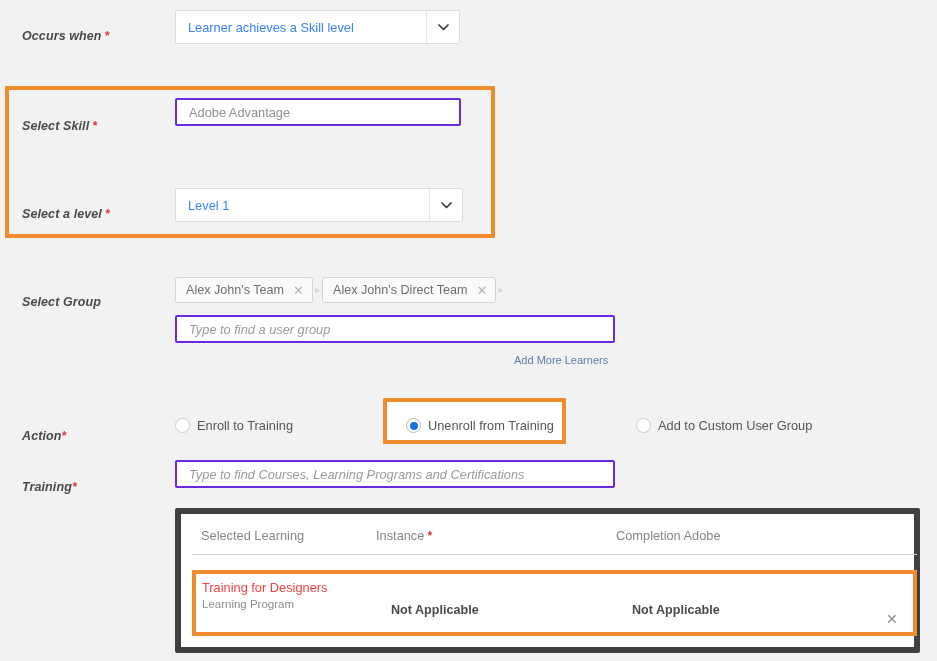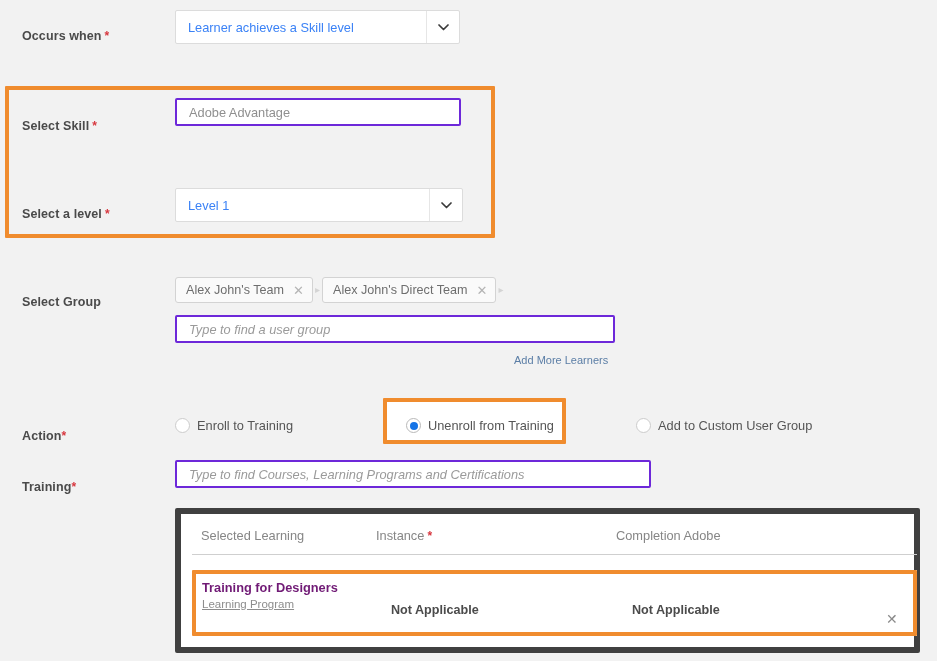--- a/index.html
+++ b/index.html
@@ -26,20 +26,21 @@
     position: absolute;
     display: flex;
     align-items: flex-start;
   }
   .lbl {
     font-size: 12.5px;
     font-weight: bold;
     color: #4a4a4a;
     letter-spacing: .1px;
     white-space: nowrap;
+    font-style: italic;
   }
   .req {
     color: #d7373f;
     font-weight: bold;
     font-size: 12px;
   }
   .req.sp { margin-left: 3px; }
 
   
   .select-box {
@@ -190,30 +191,29 @@
     background: #cfcfcf;
   }
   .trow {
     position: absolute;
     background: #ffffff;
     box-sizing: border-box;
   }
   .cell-title {
     position: absolute;
     font-size: 12.8px;
-    font-weight: bold;
-    color: #701a75;
+    font-weight: normal;
+    color: #ef4444;
     white-space: nowrap;
   }
   .cell-sub {
     position: absolute;
     font-size: 11.5px;
     color: #8d8d8d;
     white-space: nowrap;
-    text-decoration: underline;
   }
   .cell-val {
     position: absolute;
     font-size: 12.6px;
     font-weight: bold;
     color: #4b4b4b;
     white-space: nowrap;
   }
   .row-x {
     position: absolute;
@@ -310,21 +310,21 @@
   <div class="radio-opt" style="left:636px; top:418px;">
     <span class="radio"></span>
     <span class="radio-label">Add to Custom User Group</span>
   </div>
 
   <div class="hl filled" style="left:383px; top:398px; width:183px; height:46px; z-index:-1;"></div>
 
   <div class="row" style="left:22px; top:480px;">
     <span class="lbl"><span>Training</span><span class="req">*</span></span>
   </div>
-  <div class="text-input" style="left:175px; top:460px; width:476px; height:28px;">
+  <div class="text-input" style="left:175px; top:460px; width:440px; height:28px;">
     <span class="ti-text ph">Type to find Courses, Learning Programs and Certifications</span>
   </div>
 
   <div class="table-card" style="left:175px; top:508px; width:745px; height:145px;">
 
     <div class="th" style="left:20px; top:14px;">Selected Learning</div>
     <div class="th" style="left:195px; top:14px;">
       <span>Instance</span><span class="req sp">*</span>
     </div>
     <div class="th" style="left:435px; top:14px;">Completion Adobe</div>

